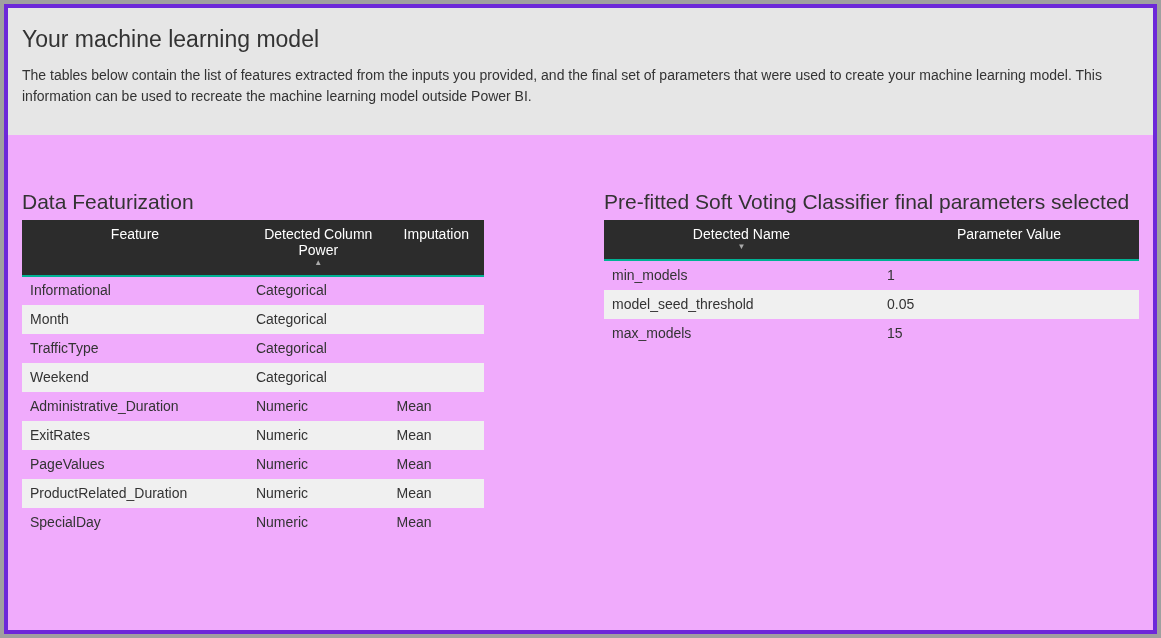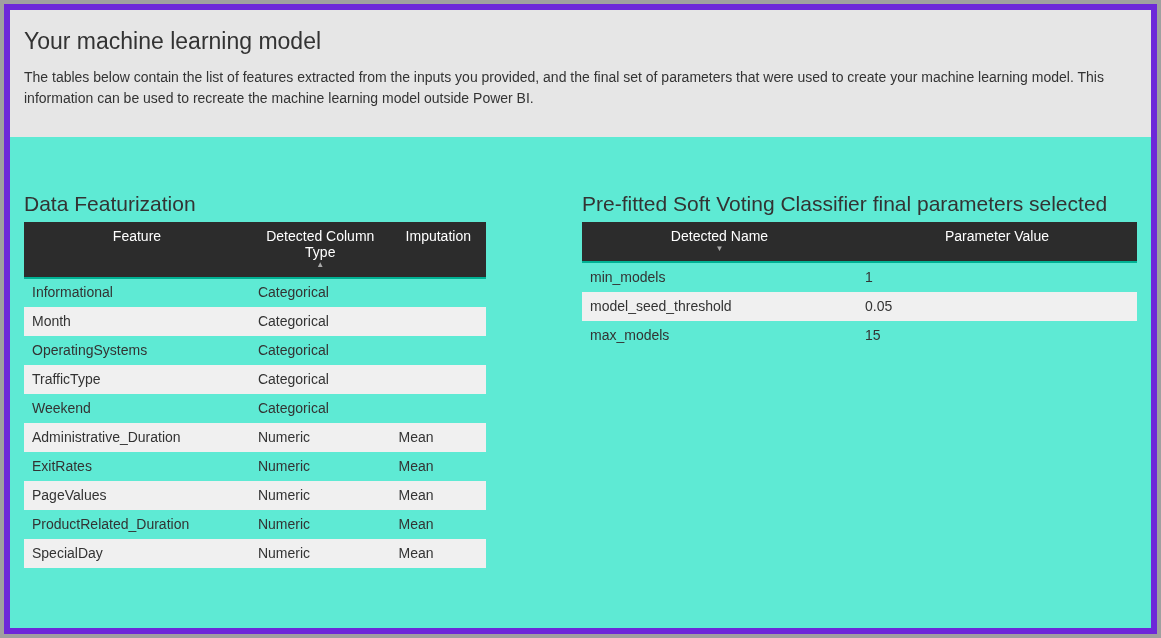--- a/index.html
+++ b/index.html
@@ -8,44 +8,44 @@
       padding: 0;
     }
     body {
       font-family: 'Segoe UI', Tahoma, Geneva, sans-serif;
       background: #a0a0a0;
       padding: 4px;
       width: 1161px;
       height: 638px;
     }
     .window {
-      background: #5eead4;
+      background: #f0abfc;
       width: 100%;
       height: 100%;
-      border: 6px solid #6d28d9;
+      border: 4px solid #6d28d9;
     }
     .header-section {
       background: #e6e6e6;
       padding: 18px 14px 28px 14px;
     }
     .page-title {
       font-size: 23px;
       font-weight: 400;
       color: #333;
       margin-bottom: 12px;
     }
     .page-description {
       font-size: 14px;
       color: #333;
       line-height: 1.5;
     }
     .content {
       padding: 55px 14px 14px 14px;
       display: flex;
-      gap: 96px;
+      gap: 120px;
     }
     .left-col {
       flex: 0 0 462px;
     }
     .right-col {
       flex: 1;
     }
     .section-title {
       font-size: 21px;
       font-weight: 400;
@@ -113,41 +113,36 @@
 
     <div class="left-col">
       <h2 class="section-title">Data Featurization</h2>
       <table class="feat-table">
         <thead>
           <tr>
             <th class="col-feature">
               <span>Feature</span>
             </th>
             <th class="col-detected">
-              <span>Detected Column Type</span>
+              <span>Detected Column Power</span>
               <span class="sort-icon">▲</span>
             </th>
             <th class="col-imputation">
               <span>Imputation</span>
             </th>
           </tr>
         </thead>
         <tbody id="feat-body">
             <tr>
               <td>Informational</td>
               <td>Categorical</td>
               <td></td>
             </tr>
             <tr>
               <td>Month</td>
-              <td>Categorical</td>
-              <td></td>
-            </tr>
-            <tr>
-              <td>OperatingSystems</td>
               <td>Categorical</td>
               <td></td>
             </tr>
             <tr>
               <td>TrafficType</td>
               <td>Categorical</td>
               <td></td>
             </tr>
             <tr>
               <td>Weekend</td>

